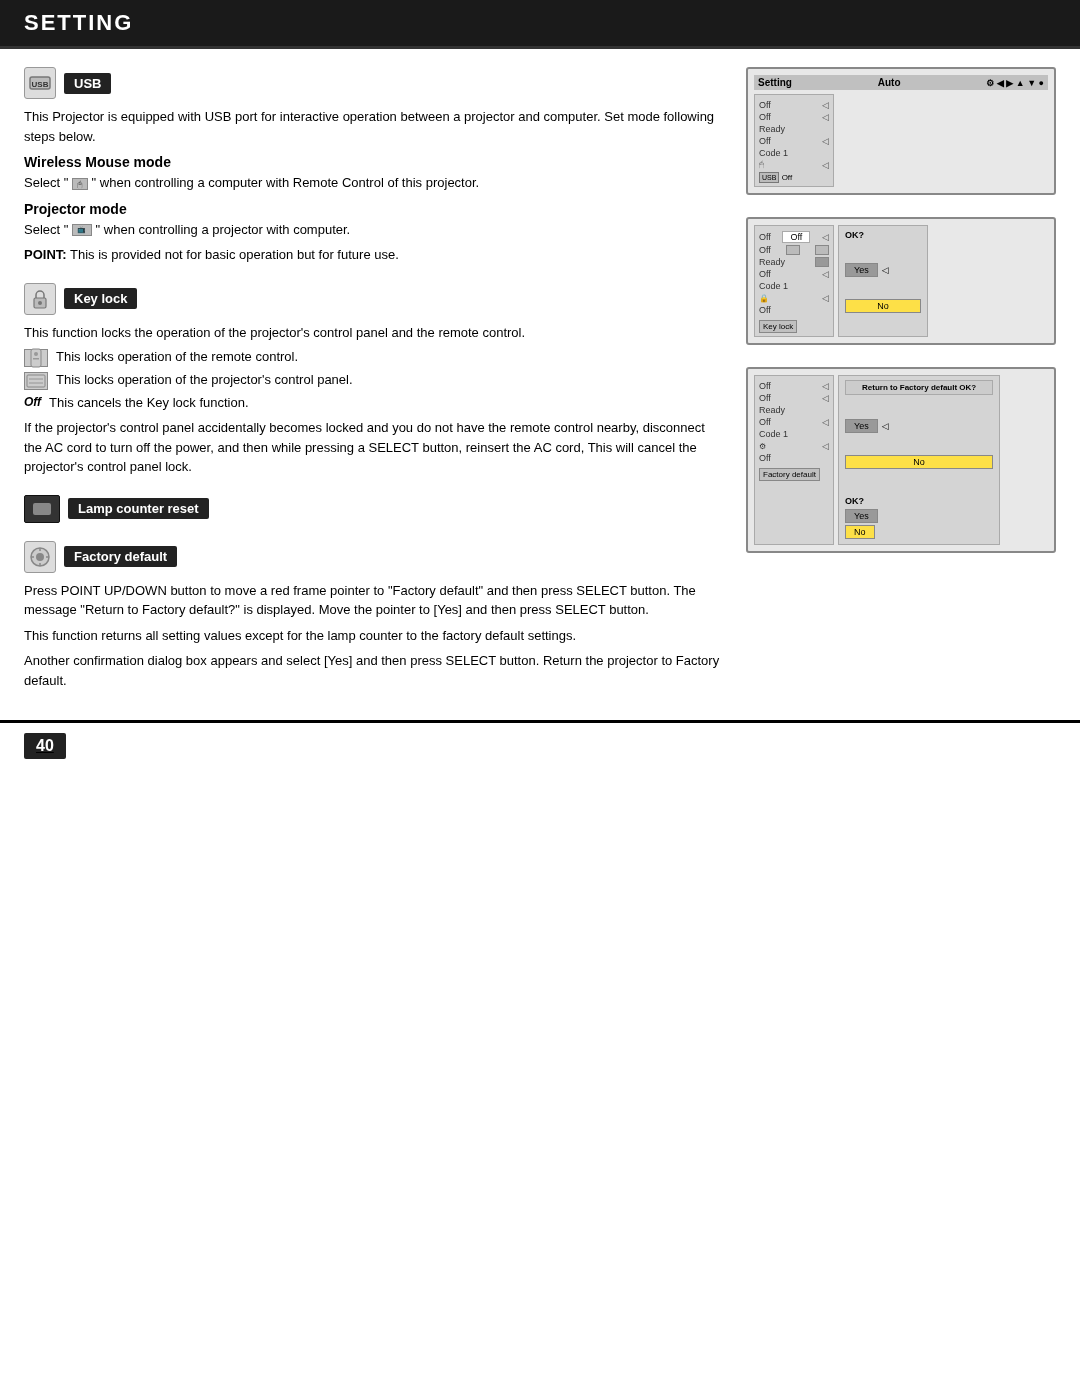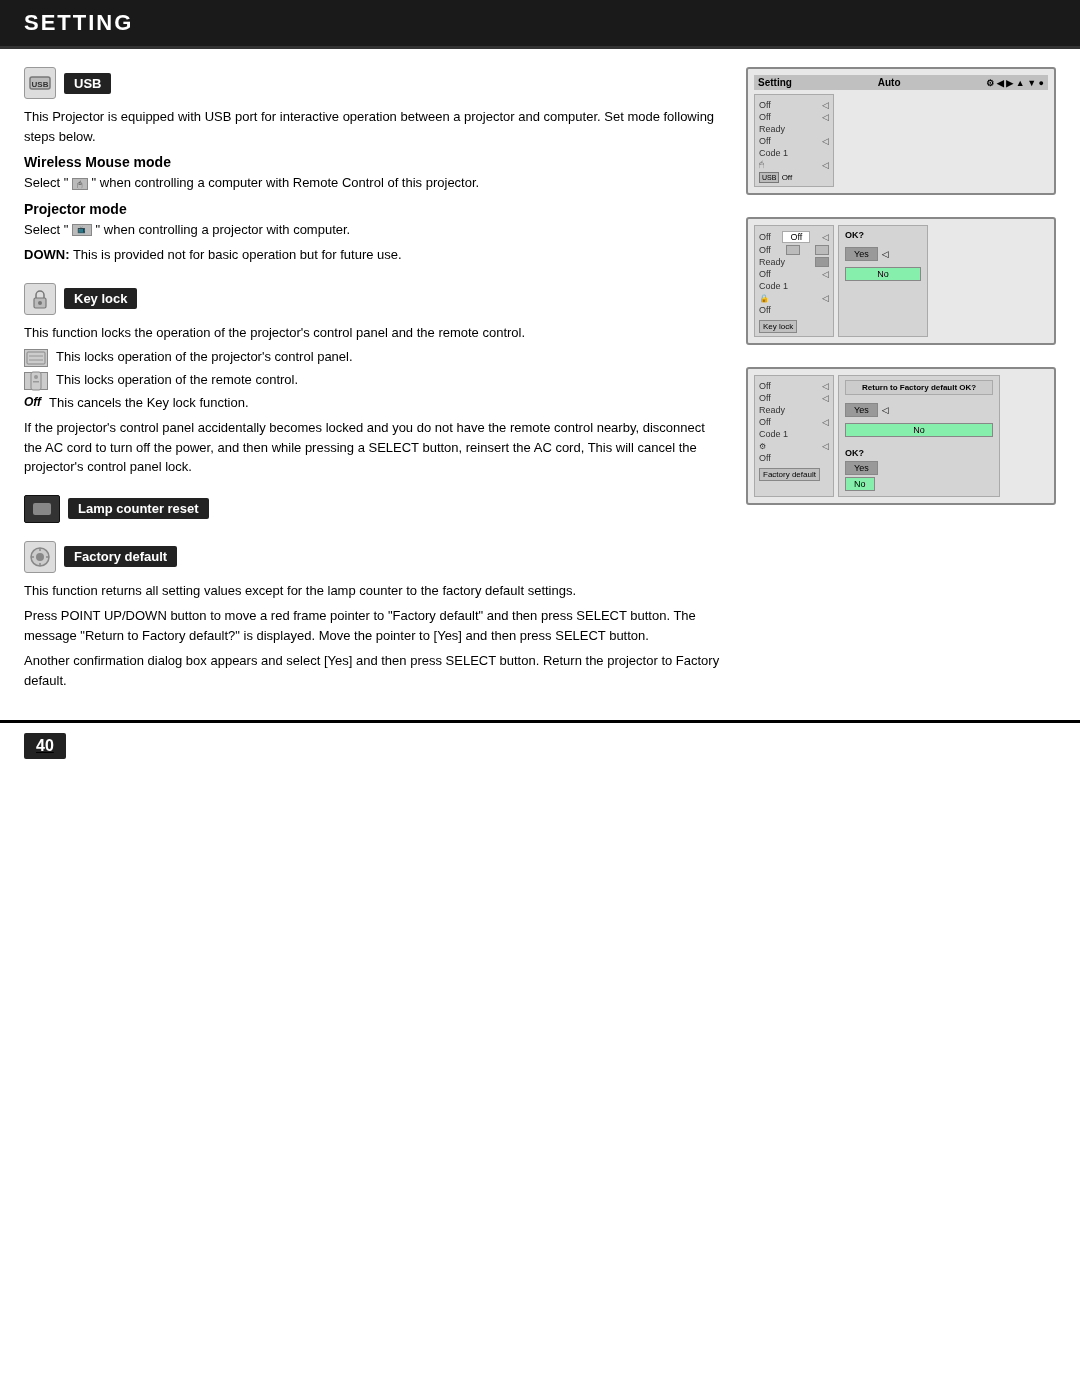--- a/index.html
+++ b/index.html
@@ -206,29 +206,29 @@
       color: #555;
     }
     .screen-right-panel {
       background: #d4d4d4;
       border: 1px solid #aaa;
       padding: 4px 6px;
       min-width: 90px;
       font-size: 9px;
       display: flex;
       flex-direction: column;
-      gap: 4px;
+      gap: 20px;
     }
     .ok-box {
       font-weight: bold;
       font-size: 9px;
       margin-bottom: 2px;
     }
     .yes-btn, .no-btn {
-      background: #86efac;
+      background: #fde047;
       border: 1px solid #888;
       padding: 1px 8px;
       font-size: 9px;
       text-align: center;
       display: inline-block;
       margin: 1px 0;
     }
     .yes-btn {
       background: #999;
       text-align: center;
@@ -317,55 +317,55 @@
     <div class="sub-heading">Wireless Mouse mode</div>
     <p>
       Select " <span style="display:inline-block;width:16px;height:12px;background:#bbb;border:1px solid #888;vertical-align:middle;font-size:8px;text-align:center;">🖱</span> " when controlling a computer with Remote Control of this projector.
     </p>
 
     <div class="sub-heading">Projector mode</div>
     <p>
       Select " <span style="display:inline-block;width:20px;height:12px;background:#bbb;border:1px solid #888;vertical-align:middle;font-size:7px;text-align:center;">📺</span> " when controlling a projector with computer.
     </p>
 
-    <p><span class="note-bold">DOWN:</span> This is provided not for basic operation but for future use.</p>
+    <p><span class="note-bold">POINT:</span> This is provided not for basic operation but for future use.</p>
 
     <div class="section-heading" style="margin-top:18px;">
       <div class="icon-box">
         <svg width="24" height="24" viewBox="0 0 24 24">
           <rect x="6" y="11" width="12" height="10" rx="1.5" fill="#bbb" stroke="#777" stroke-width="1.2"></rect>
           <path d="M8 11 V8 A4 4 0 0 1 16 8 V11" fill="none" stroke="#777" stroke-width="1.5"></path>
           <circle cx="12" cy="16" r="2" fill="#777"></circle>
         </svg>
       </div>
       <span class="section-label">Key lock</span>
     </div>
 
     <p>This function locks the operation of the projector's control panel and the remote control.</p>
 
     <div class="bullet-item">
       <div class="bullet-icon">
+        <svg width="16" height="20" viewBox="0 0 16 20">
+            <rect x="3" y="1" width="10" height="18" rx="2" fill="#ccc" stroke="#888" stroke-width="1"></rect>
+            <circle cx="8" cy="6" r="2" fill="#999"></circle>
+            <rect x="5" y="10" width="6" height="1.5" fill="#999"></rect>
+          </svg>
+      </div>
+      <span>This locks operation of the remote control.</span>
+    </div>
+
+    <div class="bullet-item">
+      <div class="bullet-icon">
         <svg width="20" height="14" viewBox="0 0 20 14">
             <rect x="1" y="1" width="18" height="12" rx="1" fill="#ccc" stroke="#888" stroke-width="1"></rect>
             <line x1="3" y1="5" x2="17" y2="5" stroke="#888" stroke-width="0.8"></line>
             <line x1="3" y1="9" x2="17" y2="9" stroke="#888" stroke-width="0.8"></line>
           </svg>
       </div>
       <span>This locks operation of the projector's control panel.</span>
-    </div>
-
-    <div class="bullet-item">
-      <div class="bullet-icon">
-        <svg width="16" height="20" viewBox="0 0 16 20">
-            <rect x="3" y="1" width="10" height="18" rx="2" fill="#ccc" stroke="#888" stroke-width="1"></rect>
-            <circle cx="8" cy="6" r="2" fill="#999"></circle>
-            <rect x="5" y="10" width="6" height="1.5" fill="#999"></rect>
-          </svg>
-      </div>
-      <span>This locks operation of the remote control.</span>
     </div>
 
     <div class="bullet-item">
       <span class="bullet-icon-off">Off</span>
       <span>This cancels the Key lock function.</span>
     </div>
 
     <p style="margin-top:6px;">If the projector's control panel accidentally becomes locked and you do not have the remote control nearby, disconnect the AC cord to turn off the power, and then while pressing a SELECT button, reinsert the AC cord, This will cancel the projector's control panel lock.</p>
 
     <div class="section-heading" style="margin-top:18px;">
@@ -380,22 +380,22 @@
       <div class="factory-icon-box">
         <svg width="24" height="24" viewBox="0 0 24 24">
           <circle cx="12" cy="12" r="9" fill="#ccc" stroke="#888" stroke-width="1.5"></circle>
           <circle cx="12" cy="12" r="4" fill="#888"></circle>
           <path d="M12 3 L12 6 M12 18 L12 21 M3 12 L6 12 M18 12 L21 12" stroke="#888" stroke-width="1.5"></path>
         </svg>
       </div>
       <span class="section-label">Factory default</span>
     </div>
 
+    <p>Press POINT UP/DOWN button to move a red frame pointer to "Factory default" and then press SELECT button.  The message "Return to Factory default?" is displayed.  Move the pointer to [Yes] and then press SELECT button.</p>
     <p>This function returns all setting values except for the lamp counter to the factory default settings.</p>
-    <p>Press POINT UP/DOWN button to move a red frame pointer to "Factory default" and then press SELECT button.  The message "Return to Factory default?" is displayed.  Move the pointer to [Yes] and then press SELECT button.</p>
     <p>Another confirmation dialog box appears and select [Yes] and then press SELECT button. Return the projector to Factory default.</p>
 
   </div>
 
   <div class="right-col">
 
     <div class="screen-mockup" style="margin-top:0;">
       <div class="screen-top-bar">
         <span>Setting</span>
         <span>Auto</span>

